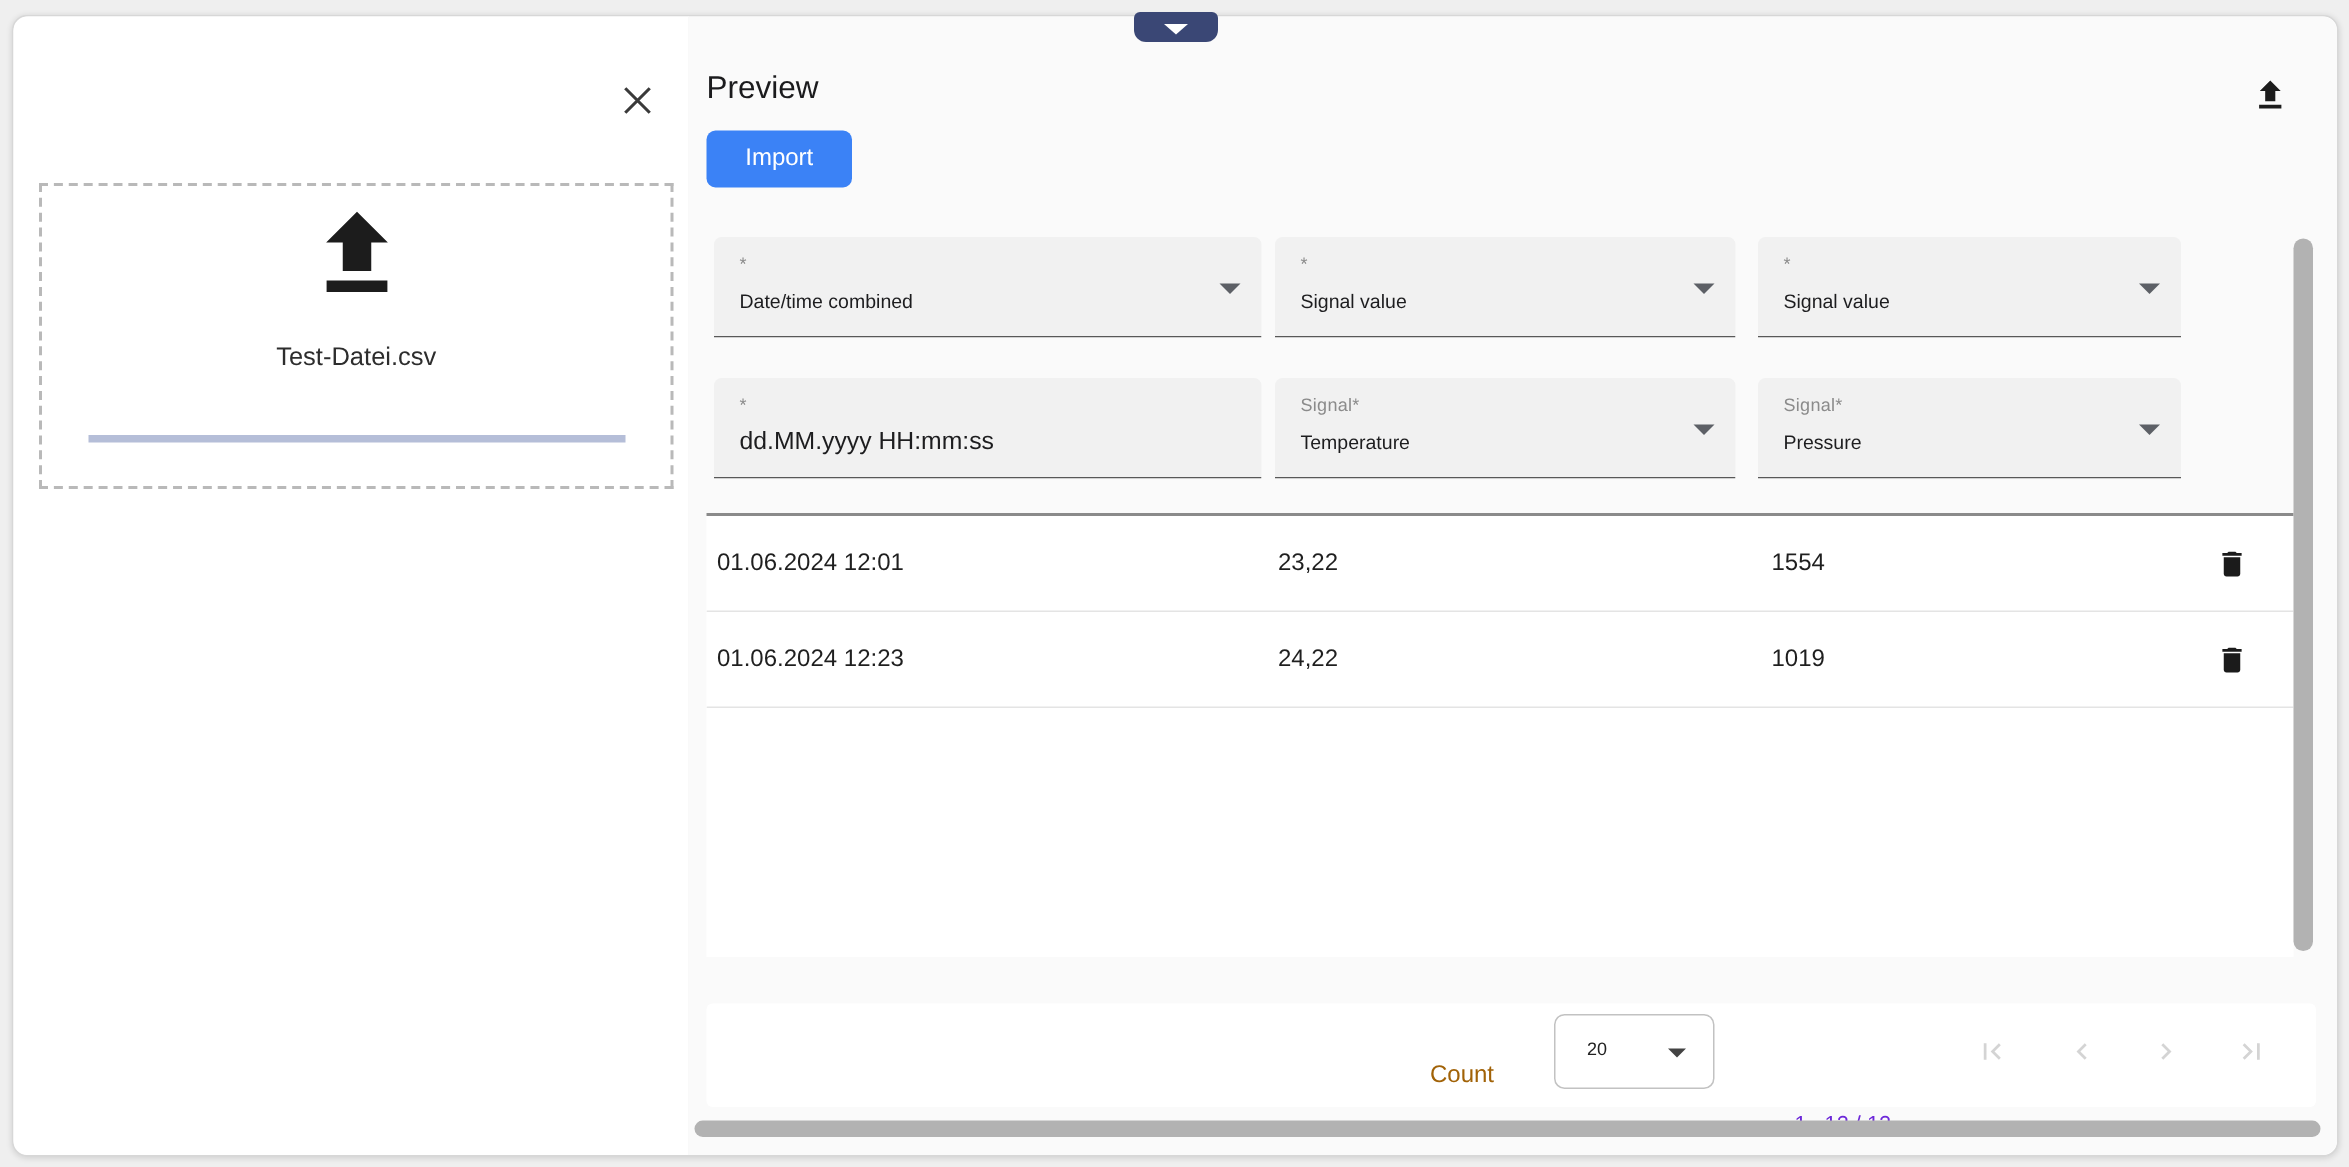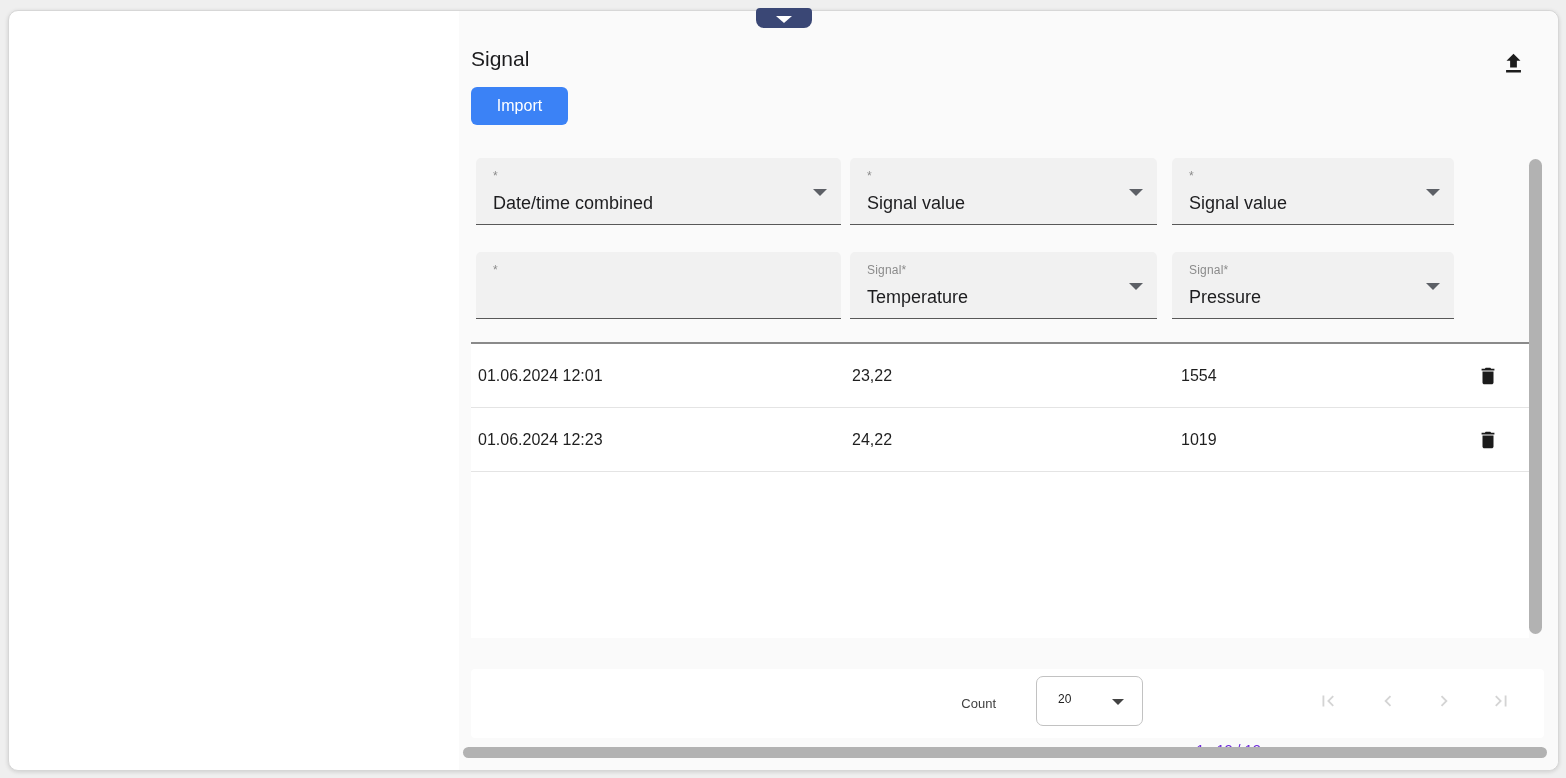--- a/index.html
+++ b/index.html
@@ -31,60 +31,76 @@
 
   
   .right-panel{position:absolute;left:450px;top:0;width:1099px;height:759px;background:#fafafa;border-radius:0 10px 10px 0;}
   .title{position:absolute;left:12px;top:36px;font-size:21px;color:#1b1b1d;}
   .import-btn{position:absolute;left:12px;top:76px;width:97px;height:38px;background:#3b82f6;color:#ffffff;border:none;border-radius:6px;font-size:16px;font-family:inherit;cursor:pointer;}
   .upload-top{position:absolute;left:1032px;top:30px;width:44px;height:44px;background:none;border:none;cursor:pointer;display:flex;align-items:center;justify-content:center;padding:0;}
 
   
   .field{position:absolute;height:67px;background:#f1f1f1;border-radius:5px 5px 0 0;border-bottom:1px solid #585858;box-sizing:border-box;cursor:pointer;}
   .f-label{position:absolute;left:17px;top:11px;font-size:12px;color:#8b8b8b;letter-spacing:.2px;}
-  .f-value{position:absolute;left:17px;top:35px;font-size:18px;color:#1d1d1f;white-space:nowrap;}
+  .f-value{position:absolute;left:17px;top:35px;font-size:13px;color:#1d1d1f;white-space:nowrap;}
   .f-input{position:absolute;left:17px;top:33px;right:14px;font-size:16.5px;color:#1d1d1f;background:transparent;border:none;outline:none;font-family:inherit;padding:0;}
   .chev{position:absolute;right:14px;top:31px;width:0;height:0;border-left:7px solid transparent;border-right:7px solid transparent;border-top:7px solid #5d6066;}
   .f-r1{top:147px;} .f-r2{top:241px;}
   .f-c1{left:17px;width:365px;} .f-c2{left:391px;width:307px;} .f-c3{left:713px;width:282px;}
 
   
   .table{position:absolute;left:12px;top:331px;width:1058px;height:294px;background:#ffffff;border-top:2px solid #8a8a8a;overflow:hidden;}
   .trow{position:relative;height:63px;border-bottom:1px solid #e4e4e4;}
   .tcell{position:absolute;top:50%;transform:translateY(-50%);font-size:16px;color:#1f1f1f;white-space:nowrap;}
   .c-date{left:7px;} .c-temp{left:381px;} .c-press{left:710px;}
   .trash-btn{position:absolute;right:24px;top:50%;transform:translateY(-50%);width:34px;height:34px;background:none;border:none;cursor:pointer;display:flex;align-items:center;justify-content:center;padding:0;}
 
   
   .vscroll{position:absolute;left:1070px;top:148px;width:13px;height:475px;background:#b2b2b2;border-radius:7px;cursor:pointer;}
   .hscroll{position:absolute;left:4px;top:736px;width:1084px;height:11px;background:#b2b2b2;border-radius:6px;cursor:pointer;}
 
   
   .footer{position:absolute;left:12px;top:658px;width:1073px;height:69px;background:#ffffff;border-radius:4px;}
-  .count-label{position:absolute;left:465px;top:27px;width:60px;text-align:right;font-size:13px;color:#404040;}
+  .count-label{position:absolute;left:465px;top:39px;width:60px;text-align:right;font-size:16px;color:#a16207;}
   .count-box{position:absolute;left:565px;top:7px;width:107px;height:50px;border:1px solid #c2c2c2;border-radius:7px;background:#ffffff;box-sizing:border-box;cursor:pointer;}
   .count-value{position:absolute;left:21px;top:15px;font-size:12px;color:#212121;}
   .count-chev{position:absolute;right:18px;top:22px;width:0;height:0;border-left:6px solid transparent;border-right:6px solid transparent;border-top:6px solid #434343;}
   .range-label{position:absolute;left:700px;top:25px;width:115px;text-align:center;font-size:14.5px;color:#6d28d9;white-space:nowrap;margin-top:48px;}
   .pg-btn{position:absolute;top:12px;width:40px;height:40px;background:none;border:none;cursor:default;display:flex;align-items:center;justify-content:center;padding:0;}
   .pg-1{left:837px;} .pg-2{left:897px;} .pg-3{left:953px;} .pg-4{left:1010px;}
 </style>
 </head>
 <body>
 
 <div class="dialog">
 
   <div class="tab">
     <div class="tab-chev"></div>
   </div>
 
+  <div class="left-panel">
+    <button class="close-btn">
+      <svg width="28" height="28" viewBox="0 0 24 24">
+        <path d="M5 5 L19 19 M19 5 L5 19" stroke="#3a3a3a" stroke-width="1.8" fill="none"></path>
+      </svg>
+    </button>
+    <div class="dropzone">
+      <div class="upload-big">
+        <svg width="76" height="76" viewBox="0 0 24 24">
+          <path fill="#1c1c1c" d="M9 16v-6H5.5L12 3.5 18.5 10H15v6H9zm-3.4 2h12.8v2.4H5.6z"></path>
+        </svg>
+      </div>
+      <div class="filename">Test-Datei.csv</div>
+      <div class="progress"></div>
+    </div>
+  </div>
 
   <div class="right-panel">
 
-    <div class="title">Signal</div>
+    <div class="title">Preview</div>
     <button class="import-btn">Import</button>
     <button class="upload-top">
       <svg width="27" height="27" viewBox="0 0 24 24">
         <path fill="#1c1c1c" d="M9 15.5v-6H5.8L12 3.3l6.2 6.2H15v6H9zm-3.6 2.2h13.2v2.2H5.4z"></path>
       </svg>
     </button>
 
     <div class="field f-r1 f-c1">
       <div class="f-label">*</div>
       <div class="f-value">Date/time combined</div>
@@ -96,20 +112,21 @@
       <div class="chev"></div>
     </div>
     <div class="field f-r1 f-c3">
       <div class="f-label">*</div>
       <div class="f-value">Signal value</div>
       <div class="chev"></div>
     </div>
 
     <div class="field f-r2 f-c1">
       <div class="f-label">*</div>
+      <input class="f-input" value="dd.MM.yyyy HH:mm:ss" style="">
     </div>
     <div class="field f-r2 f-c2">
       <div class="f-label">Signal*</div>
       <div class="f-value">Temperature</div>
       <div class="chev"></div>
     </div>
     <div class="field f-r2 f-c3">
       <div class="f-label">Signal*</div>
       <div class="f-value">Pressure</div>
       <div class="chev"></div>

